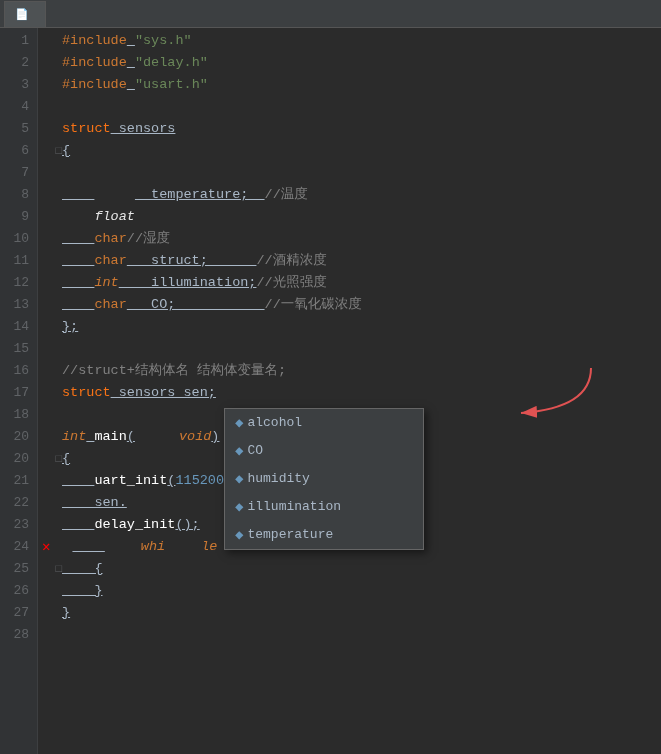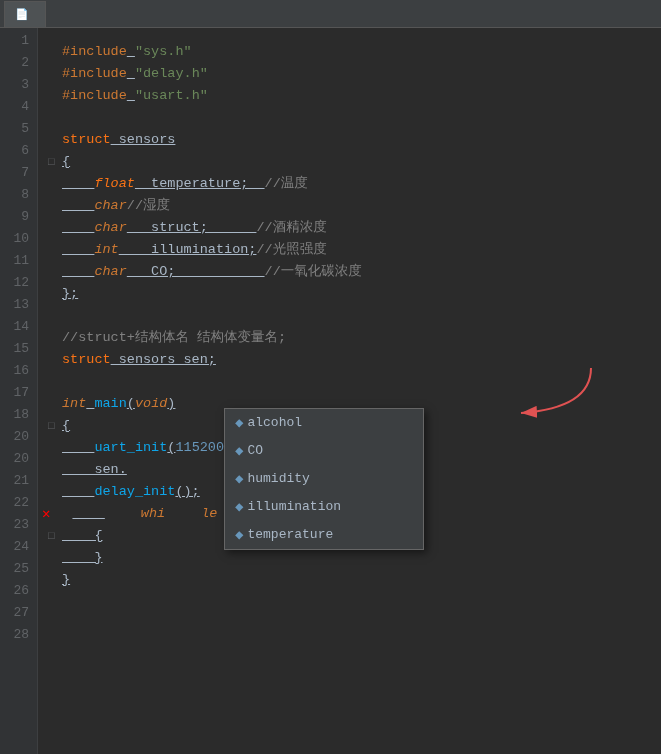--- a/index.html
+++ b/index.html
@@ -59,25 +59,26 @@
       font-size: 13px;
       padding-top: 2px;
     }
 
     .line-numbers .ln {
       display: block;
     }
 
     .code-area {
       flex: 1;
-      padding: 13px 0 2px 10px;
+      padding: 2px 0 2px 10px;
       line-height: 22px;
       font-size: 13.5px;
       position: relative;
       overflow: hidden;
+      text-align: right;
     }
 
     .code-line {
       display: flex;
       align-items: center;
       white-space: pre;
       line-height: 22px;
       min-height: 22px;
       position: relative;
     }
@@ -86,26 +87,26 @@
       width: 14px;
       display: inline-block;
       color: #606366;
       font-size: 11px;
     }
 
     
     .kw-include { color: #cc7832; }
     .kw-struct { color: #f97316; }
     .kw-int { color: #cc7832; font-style: italic; }
-    .kw-float { color: #f97316; font-style: italic; }
-    .kw-char { color: #cc7832; font-style: italic; }
-    .kw-void { color: #cc7832; font-style: italic; }
+    .kw-float { color: #e5e5e5; font-style: italic; margin-top: 44px; }
+    .kw-char { color: #cc7832; }
+    .kw-void { color: #cc7832; font-style: italic; margin-left: 44px; }
     .kw-while { color: #cc7832; font-style: italic; margin-left: 36px; }
     .str-include { color: #6a8759; }
-    .fn-name { color: #0ea5e9; }
+    .fn-name { color: #ffffff; }
     .num-literal { color: #6897bb; }
     .comment { color: #808080; }
     .plain { color: #a9b7c6; text-decoration: underline; }
 
     
     .error-marker {
       position: absolute;
       left: -16px;
       color: #ff0000;
       font-size: 14px;

